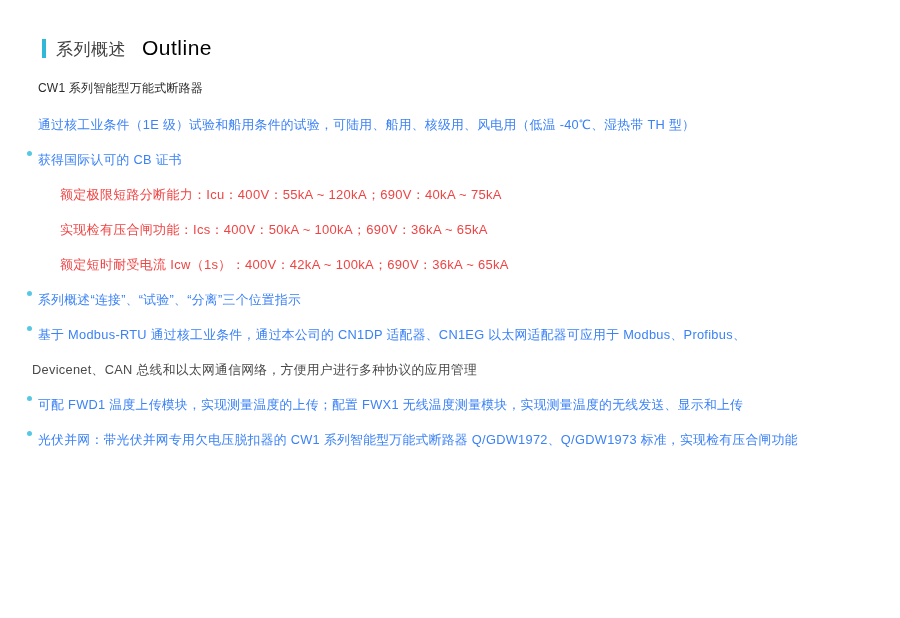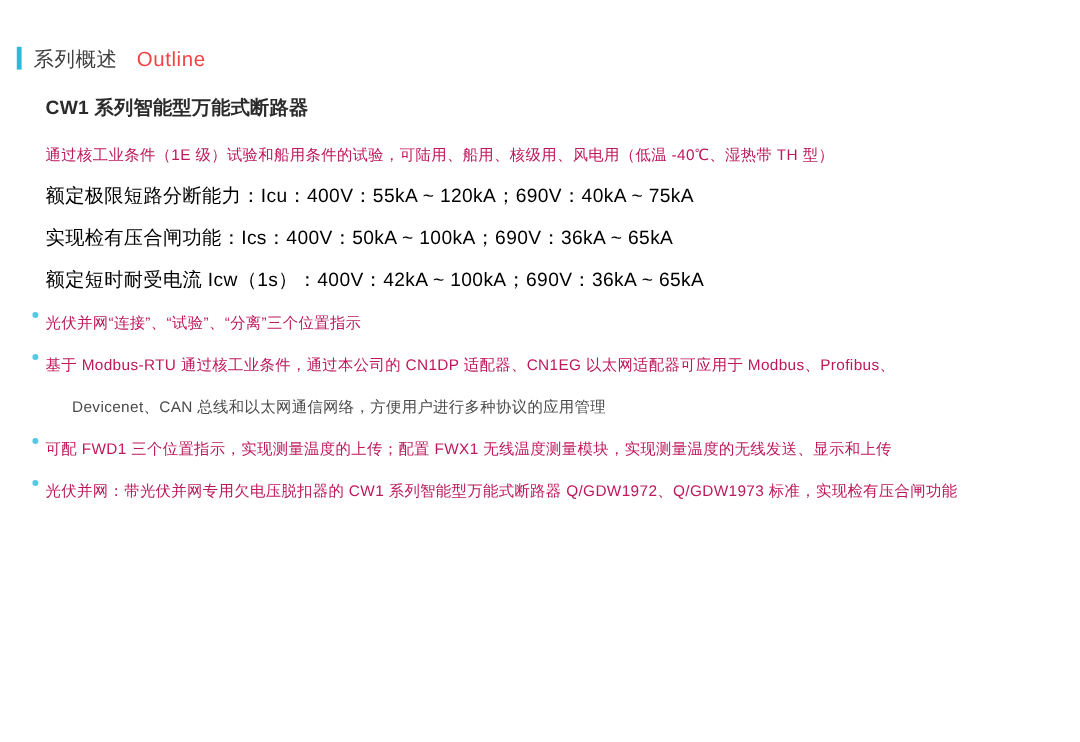--- a/index.html
+++ b/index.html
@@ -21,47 +21,48 @@
     box-sizing: border-box;
     padding: 0;
     overflow: hidden;
   }
 
   
   .section-header {
     display: flex;
     align-items: baseline;
     padding: 36px 0 0 14px;
+    margin-left: 28px;
   }
   .header-bar {
     width: 4px;
     height: 19px;
     background: #2fb8d8;
     margin-right: 10px;
     position: relative;
     top: 3px;
     flex: 0 0 auto;
   }
   .header-cn {
     font-size: 17px;
     color: #3f3f3f;
     letter-spacing: 0.5px;
   }
   .header-en {
-    font-size: 17px;
-    color: #ef4444;
+    font-size: 21px;
+    color: #000000;
     margin-left: 16px;
     letter-spacing: 0.5px;
   }
 
   
   .subtitle {
     margin: 19px 0 0 38px;
-    font-size: 16px;
-    font-weight: bold;
+    font-size: 12px;
+    font-weight: normal;
     color: #2b2b2b;
     letter-spacing: 0.2px;
   }
 
   
   .bullets {
     margin: 0;
     padding: 0;
     list-style: none;
   }
@@ -75,37 +76,37 @@
     left: 27px;
     top: 9px;
     width: 5px;
     height: 5px;
     border-radius: 50%;
     background: #56c8e4;
   }
   .bullet-line {
     font-size: 12.8px;
     line-height: 35px;
-    color: #be185d;
+    color: #3b82f6;
     letter-spacing: 0.3px;
     white-space: nowrap;
   }
   .first-item {
     margin-top: 10px;
   }
   .sub-line {
-    padding-left: 38px;
-    font-size: 16px;
+    padding-left: 60px;
+    font-size: 13px;
     line-height: 35px;
-    color: #000000;
+    color: #ef4444;
     letter-spacing: 0.3px;
     white-space: nowrap;
   }
   .wrap-line {
-    padding-left: 60px;
+    padding-left: 32px;
     font-size: 12.8px;
     line-height: 35px;
     color: #4a4a4a;
     letter-spacing: 0.3px;
     white-space: nowrap;
   }
 </style>
 </head>
 <body>
 
@@ -120,41 +121,45 @@
   <div class="subtitle">CW1 系列智能型万能式断路器</div>
 
   <ul class="bullets">
 
     <li class="bullet-item no-dot first-item">
 
       <div class="bullet-line">通过核工业条件（1E 级）试验和船用条件的试验，可陆用、船用、核级用、风电用（低温 -40℃、湿热带 TH 型）</div>
     </li>
 
 
+    <li class="bullet-item">
+      <span class="dot"></span>
+      <div class="bullet-line">获得国际认可的 CB 证书</div>
+    </li>
 
 
     <div class="sub-line">额定极限短路分断能力：Icu：400V：55kA ~ 120kA；690V：40kA ~ 75kA</div>
     <div class="sub-line">实现检有压合闸功能：Ics：400V：50kA ~ 100kA；690V：36kA ~ 65kA</div>
     <div class="sub-line">额定短时耐受电流 Icw（1s）：400V：42kA ~ 100kA；690V：36kA ~ 65kA</div>
 
 
     <li class="bullet-item">
       <span class="dot"></span>
-      <div class="bullet-line">光伏并网“连接”、“试验”、“分离”三个位置指示</div>
+      <div class="bullet-line">系列概述“连接”、“试验”、“分离”三个位置指示</div>
     </li>
 
     <li class="bullet-item">
       <span class="dot"></span>
       <div class="bullet-line">基于 Modbus-RTU 通过核工业条件，通过本公司的 CN1DP 适配器、CN1EG 以太网适配器可应用于 Modbus、Profibus、</div>
     </li>
     <div class="wrap-line">Devicenet、CAN 总线和以太网通信网络，方便用户进行多种协议的应用管理</div>
 
     <li class="bullet-item">
       <span class="dot"></span>
-      <div class="bullet-line">可配 FWD1 三个位置指示，实现测量温度的上传；配置 FWX1 无线温度测量模块，实现测量温度的无线发送、显示和上传</div>
+      <div class="bullet-line">可配 FWD1 温度上传模块，实现测量温度的上传；配置 FWX1 无线温度测量模块，实现测量温度的无线发送、显示和上传</div>
     </li>
 
     <li class="bullet-item">
       <span class="dot"></span>
       <div class="bullet-line">光伏并网：带光伏并网专用欠电压脱扣器的 CW1 系列智能型万能式断路器 Q/GDW1972、Q/GDW1973 标准，实现检有压合闸功能</div>
     </li>
 
   </ul>
 
 </div>

